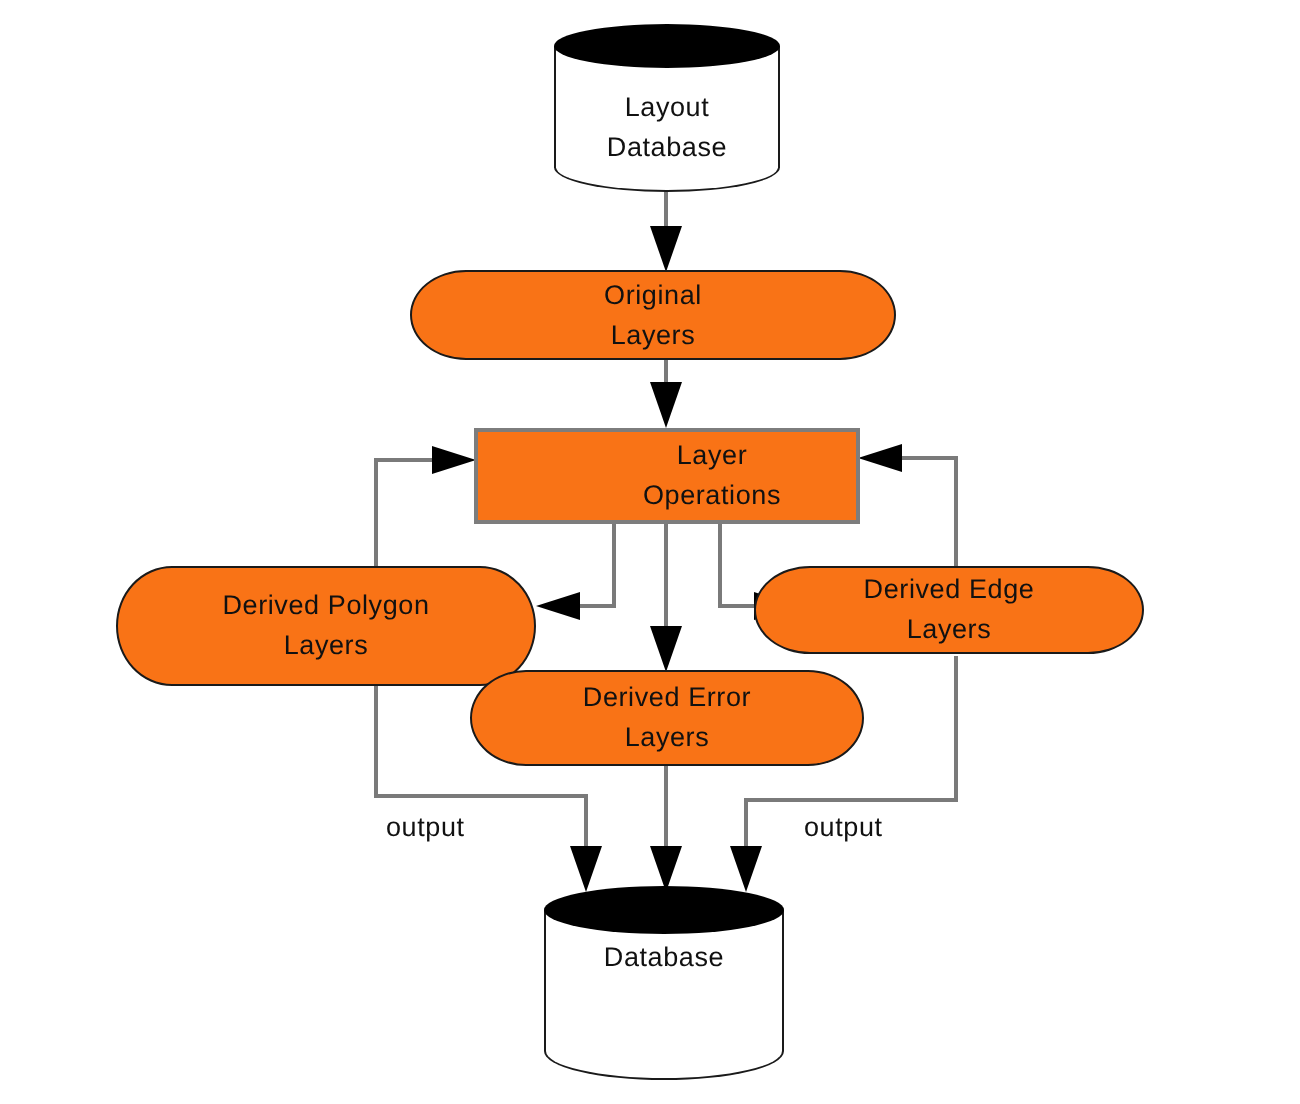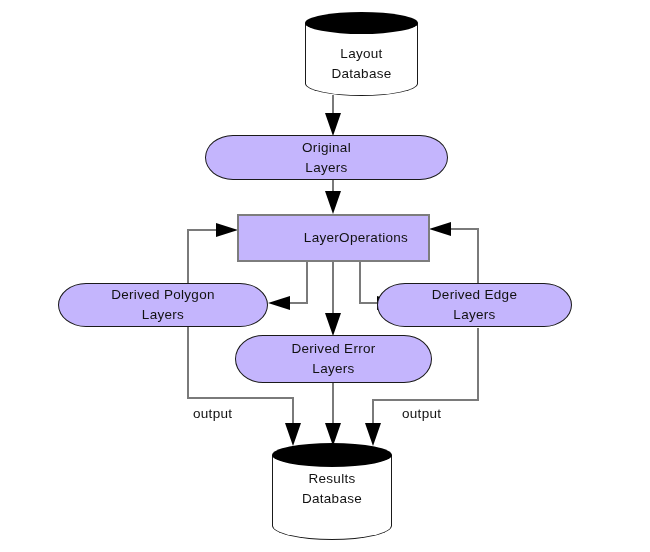--- a/index.html
+++ b/index.html
@@ -6,30 +6,30 @@
   .stage {
     position: relative;
     width: 650px;
     height: 552px;
     background: #ffffff;
     font-family: "Liberation Sans", sans-serif;
     color: #111111;
     overflow: hidden;
   }
   .connectors { position: absolute; left: 0; top: 0; }
-  .node { position: absolute; box-sizing: border-box; background: #c4b5fd; }
+  .node { position: absolute; box-sizing: border-box; background: #f97316; }
   .stadium {
     border: 1.4px solid #1a1a1a;
     border-radius: 28px / 50%;
     display: flex; flex-direction: column;
     align-items: center; justify-content: center;
   }
   .rect-node {
     border: 2px solid #7d7d7d;
-    display: flex; flex-direction: row;
+    display: flex; flex-direction: column;
     align-items: center; justify-content: center; padding-left: 45px;
   }
   .cylinder { background: transparent; }
   .cyl-cap {
     position: absolute; left: 0; right: 0; top: 0;
     background: #000000;
     border-radius: 50%;
   }
   .cyl-body {
     position: absolute; left: 0; right: 0; bottom: 0;
@@ -104,40 +104,40 @@
       <polyline points="333,383 333,425" fill="none" stroke="#7a7a7a" stroke-width="2"></polyline>
       <polygon points="325,423 341,423 333,446" fill="#000"></polygon>
     </g>
 
     <g>
       <polyline points="478,328 478,400 373,400 373,425" fill="none" stroke="#7a7a7a" stroke-width="2"></polyline>
       <polygon points="365,423 381,423 373,446" fill="#000"></polygon>
     </g>
   </svg>
 
-  <div class="node cylinder" style="left:277px; top:12px; width:113px; height:84px;margin-left:28px;">
+  <div class="node cylinder" style="left:277px; top:12px; width:113px; height:84px;">
     <div class="cyl-body" style="top:11px;"></div>
     <div class="cyl-cap" style="height:22px;"></div>
     <div class="cyl-label" style="top:32px;">
       <div class="line">Layout</div>
       <div class="line">Database</div>
     </div>
   </div>
 
   <div class="node stadium" style="left:205px; top:135px; width:243px; height:45px;">
     <div class="line">Original</div>
     <div class="line">Layers</div>
   </div>
 
   <div class="node rect-node" style="left:237px; top:214px; width:193px; height:48px;">
     <div class="line">Layer</div>
     <div class="line">Operations</div>
   </div>
 
-  <div class="node stadium" style="left:58px; top:283px; width:210px; height:44px;">
+  <div class="node stadium" style="left:58px; top:283px; width:210px; height:60px;">
     <div class="line">Derived Polygon</div>
     <div class="line">Layers</div>
   </div>
 
   <div class="node stadium" style="left:377px; top:283px; width:195px; height:44px;">
     <div class="line">Derived Edge</div>
     <div class="line">Layers</div>
   </div>
 
   <div class="node stadium" style="left:235px; top:335px; width:197px; height:48px;justify-content:center;">
@@ -145,18 +145,17 @@
     <div class="line">Layers</div>
   </div>
 
   <span class="edge-label" style="left:193px; top:406px;">output</span>
   <span class="edge-label" style="left:402px; top:406px;">output</span>
 
   <div class="node cylinder" style="left:272px; top:443px; width:120px; height:97px;">
     <div class="cyl-body" style="top:12px;"></div>
     <div class="cyl-cap" style="height:24px;"></div>
     <div class="cyl-label" style="top:26px;">
-      <div class="line">Results</div>
       <div class="line">Database</div>
     </div>
   </div>
 
 </div>
 
 </body></html>

